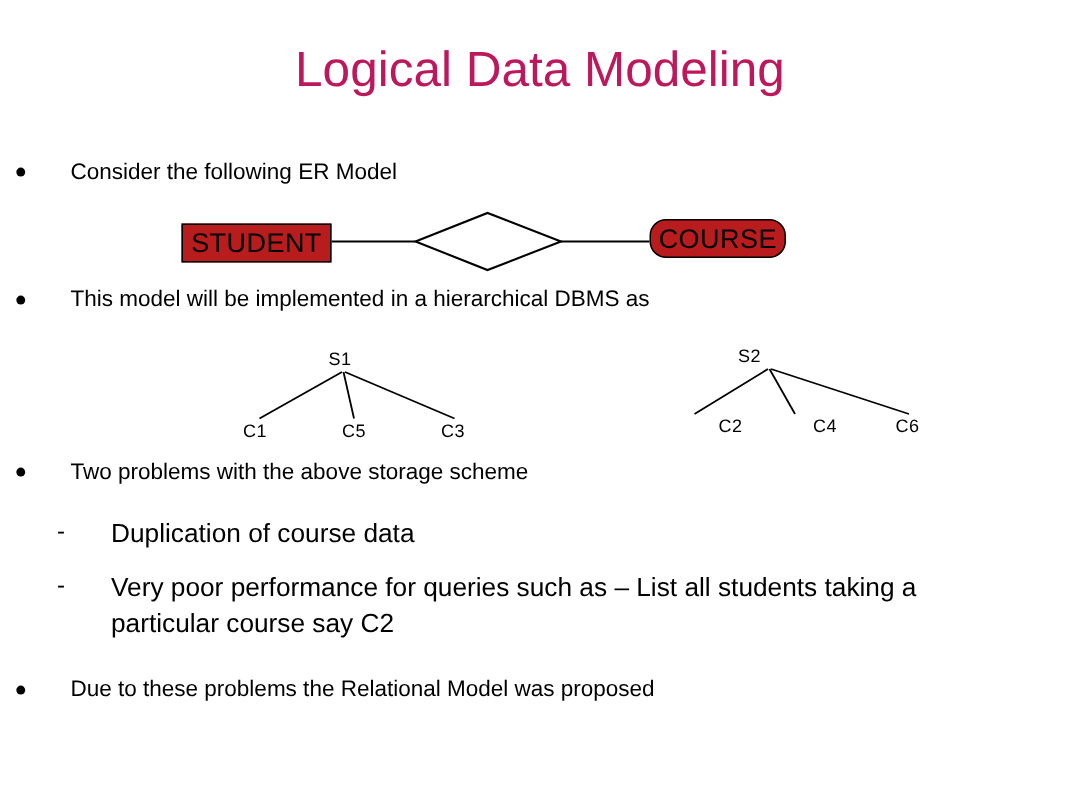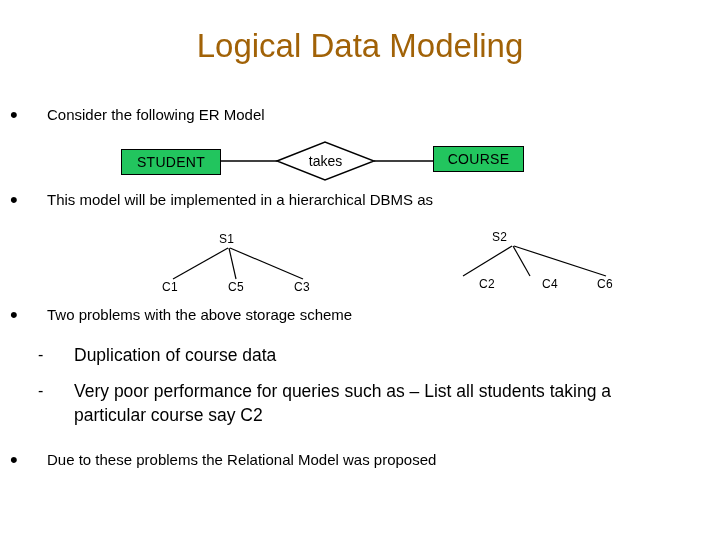--- a/index.html
+++ b/index.html
@@ -19,21 +19,21 @@
   #title {
     position: absolute;
     left: 0;
     top: 26px;
     width: 720px;
     text-align: center;
     font-size: 33px;
     line-height: 40px;
     font-weight: normal;
     letter-spacing: 0px;
-    color: #a16207;
+    color: #be185d;
   }
   .bullet-row {
     position: absolute;
     display: block;
   }
   .bullet-mark {
     position: absolute;
     left: 0;
     top: 0;
     font-size: 22px;
@@ -71,31 +71,31 @@
   #b3 { left: 10px; top: 300px; width: 660px; }
   #d1 { left: 38px; top: 343px; width: 620px; }
   #d2 { left: 38px; top: 379px; width: 600px; }
   #b4 { left: 10px; top: 445px; width: 660px; }
 
   
   #er { position: absolute; left: 0; top: 0; width: 720px; height: 540px; pointer-events: none; }
   .er-box {
     position: absolute;
     border: 1.5px solid #000000;
-    background: #22c55e;
+    background: #b91c1c;
     box-sizing: border-box;
     display: flex;
     align-items: center;
     justify-content: center;
-    font-size: 14px;
+    font-size: 18px;
     line-height: 16px;
     letter-spacing: 0.3px;
   }
   #box-student { left: 121px; top: 149px; width: 100px; height: 26px; }
-  #box-course  { left: 433px; top: 146px; width: 91px; height: 26px; }
+  #box-course  { left: 433px; top: 146px; width: 91px; height: 26px; border-radius: 11px; }
   #diamond-label {
     position: absolute;
     left: 277px;
     top: 150px;
     width: 97px;
     height: 22px;
     display: flex;
     align-items: center;
     justify-content: center;
     font-size: 14px;
@@ -165,21 +165,20 @@
     <line x1="229" y1="248" x2="236" y2="279" stroke="#000000" stroke-width="1.2"></line>
     <line x1="230" y1="248" x2="303" y2="279" stroke="#000000" stroke-width="1.2"></line>
 
     <line x1="512" y1="246" x2="463" y2="276" stroke="#000000" stroke-width="1.2"></line>
     <line x1="513" y1="246" x2="530" y2="276" stroke="#000000" stroke-width="1.2"></line>
     <line x1="514" y1="246" x2="606" y2="276" stroke="#000000" stroke-width="1.2"></line>
   </svg>
 
   <div class="er-box" id="box-student">STUDENT</div>
   <div class="er-box" id="box-course">COURSE</div>
-  <div id="diamond-label">takes</div>
 
   <div class="node-label" id="n-s1">S1</div>
   <div class="node-label" id="n-c1">C1</div>
   <div class="node-label" id="n-c5">C5</div>
   <div class="node-label" id="n-c3">C3</div>
 
   <div class="node-label" id="n-s2">S2</div>
   <div class="node-label" id="n-c2">C2</div>
   <div class="node-label" id="n-c4">C4</div>
   <div class="node-label" id="n-c6">C6</div>

